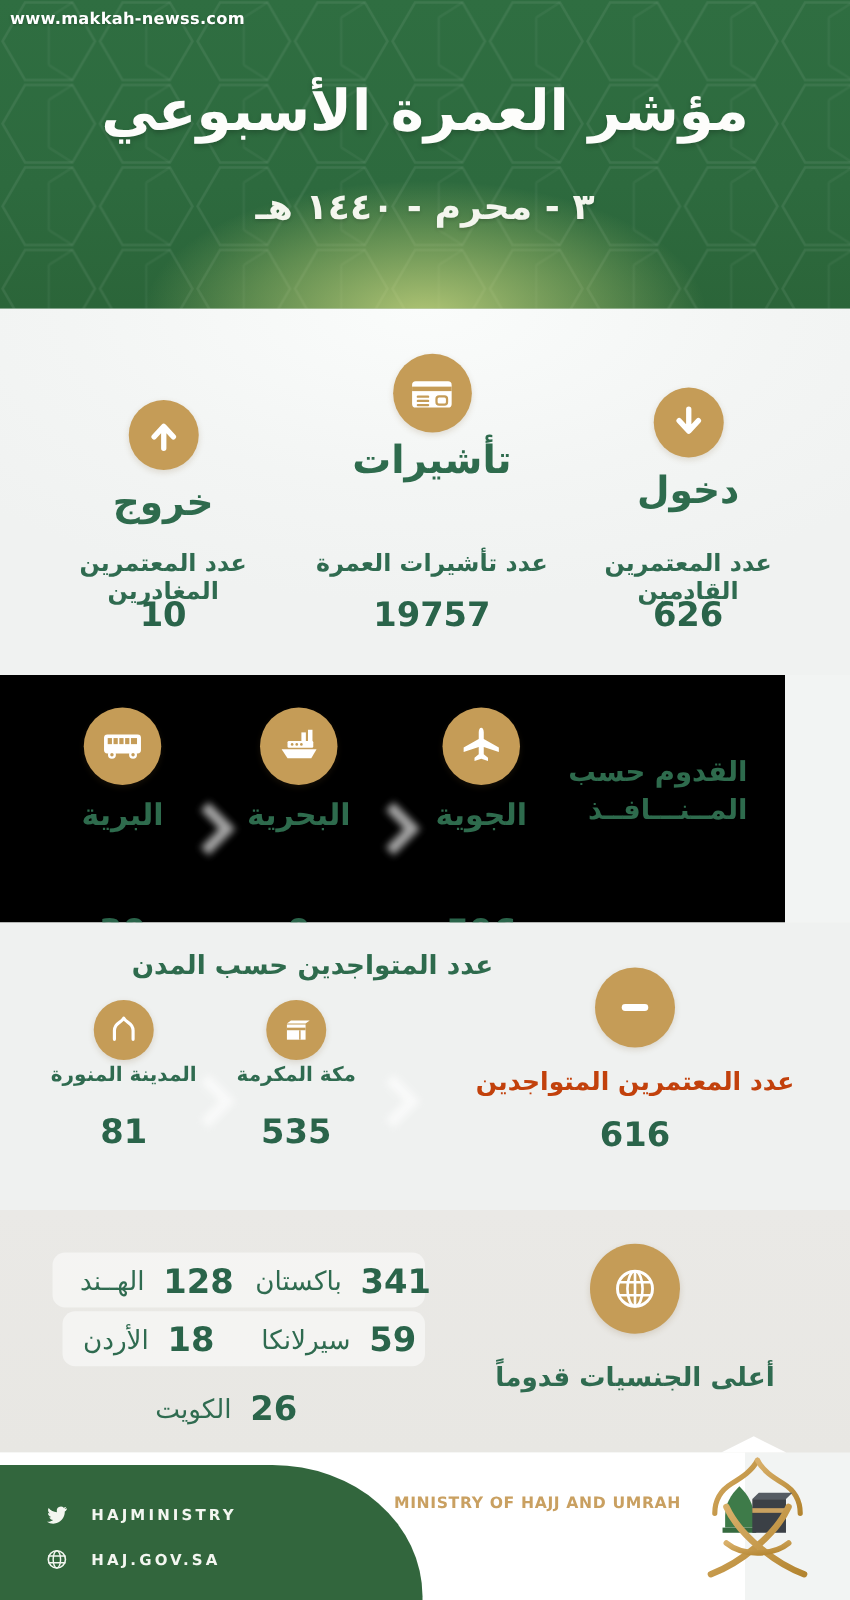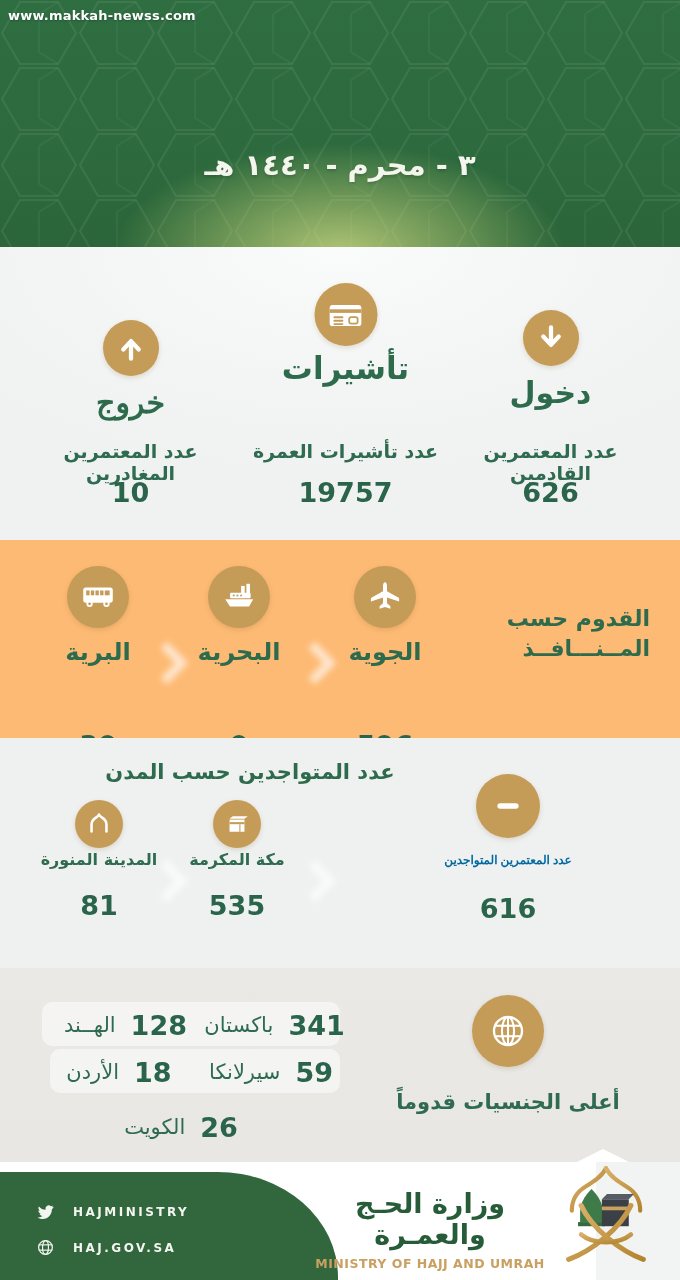--- a/index.html
+++ b/index.html
@@ -32,21 +32,21 @@
   .header-date {
     position:absolute; left:0; top:148px; width:100%; text-align:center;
     color:#f4f6ee; font-size:29px; font-weight:bold; direction:rtl;
     text-shadow:0 2px 3px rgba(0,0,0,.15);
   }
   .pointer { position:absolute; left:322px; top:247px; }
 
   
   .s1 { position:absolute; left:0; top:247px; width:680px; height:293px;
         background:radial-gradient(ellipse 70% 80% at 50% 0%, #fafcfb 0%, #f3f5f4 60%, #f0f2f1 100%); }
-  .s2 { position:absolute; left:0; top:540px; width:680px; height:198px; background:#fdba74; }
+  .s2 { position:absolute; left:0; top:540px; width:628px; height:198px; background:#000000; }
   .s3 { position:absolute; left:0; top:738px; width:680px; height:230px; background:#eff1f0; }
   .s4 { position:absolute; left:0; top:968px; width:680px; height:194px;
         background:linear-gradient(180deg,#eae9e6 0%, #e8e7e3 100%); }
   .footer { position:absolute; left:0; top:1162px; width:596px; height:118px; background:#ffffff; }
 
   .gold-circle {
     background:#c59c57; border-radius:50%;
     display:flex; align-items:center; justify-content:center;
     box-shadow:0 2px 5px rgba(120,90,40,.18);
   }
@@ -65,21 +65,21 @@
   .s2-col { position:absolute; width:132px; text-align:center; }
   .s2-col .icon-wrap { position:absolute; left:50%; top:26px; transform:translateX(-50%); }
   .port-label { position:absolute; left:0; top:98px; width:100%; font-size:24px; font-weight:bold; color:#2e6b4d; direction:rtl; }
   .port-val   { position:absolute; left:0; top:150px; width:100%; font-size:27px;margin-top:40px; }
 
   
   .cities-title { position:absolute; left:70px; top:22px; width:360px; text-align:center;
                   font-size:21px; font-weight:bold; color:#2e6b4d; direction:rtl; }
   .present-col { position:absolute; left:358px; top:0; width:300px; text-align:center; }
   .present-col .icon-wrap { position:absolute; left:50%; top:36px; transform:translateX(-50%); }
-  .present-label { position:absolute; left:0; top:115px; width:100%; font-size:12px; font-weight:bold; color:#0369a1; direction:rtl;font-family:Liberation Serif, serif; }
+  .present-label { position:absolute; left:0; top:115px; width:100%; font-size:20px; font-weight:bold; color:#c2410c; direction:rtl; }
   .present-val   { position:absolute; left:0; top:155px; width:100%; font-size:27px; }
   .city-col { position:absolute; width:130px; text-align:center; }
   .city-col .icon-wrap { position:absolute; left:50%; top:62px; transform:translateX(-50%); }
   .city-label { position:absolute; left:0; top:112px; width:100%; font-size:16px; font-weight:bold; color:#2f6b50; direction:rtl; }
   .city-val   { position:absolute; left:0; top:152px; width:100%; font-size:27px; }
 
   
   .chev { position:absolute; width:30px; height:30px;
           border-top:9px solid rgba(255,255,255,.8); border-right:9px solid rgba(255,255,255,.8);
           transform:rotate(45deg); filter:blur(3px); opacity:.8; }
@@ -117,20 +117,21 @@
       <defs>
         <pattern id="hex" width="78" height="66" patternUnits="userSpaceOnUse">
           <path d="M20 2 L58 2 L76 33 L58 64 L20 64 L2 33 Z" fill="none" stroke="rgba(255,255,255,0.07)" stroke-width="2"></path>
           <path d="M39 14 L58 2 M39 14 L39 52 M39 52 L58 64" fill="none" stroke="rgba(255,255,255,0.045)" stroke-width="2"></path>
         </pattern>
       </defs>
       <rect x="0" y="0" width="680" height="247" fill="url(#hex)"></rect>
     </svg>
     <div class="crowd-glow"></div>
     <div class="watermark">www.makkah-newss.com</div>
+    <div class="header-title">مؤشر العمرة الأسبوعي</div>
     <div class="header-date">٣ - محرم - ١٤٤٠ هـ</div>
   </div>
   <svg class="pointer" width="46" height="28">
     <defs>
         <linearGradient id="ptr" x1="0" y1="0" x2="0" y2="1">
       <stop offset="0" stop-color="#a9bd6d"></stop>
           <stop offset="1" stop-color="#79a04c"></stop>
     </linearGradient>
       </defs>
     <path d="M0 0 H46 L27 21 Q23 26.5 19 21 Z" fill="url(#ptr)"></path>
@@ -164,21 +165,21 @@
       <div class="stat-sub">عدد تأشيرات العمرة</div>
       <div class="stat-val num">19757</div>
     </div>
 
     <div class="s1-col" style="left:23px; top:0;">
       <div class="icon-wrap gold-circle" style="top:73px; width:56px; height:56px;">
         <svg width="30" height="30" viewBox="0 0 24 24">
           <path d="M12 20.5 V7.5 M5.8 13.2 L12 6.5 L18.2 13.2" stroke="#fff" stroke-width="3.4" fill="none" stroke-linecap="round" stroke-linejoin="round"></path>
         </svg>
       </div>
-      <div class="stat-name" style="top:138px;font-family:Liberation Serif, serif;">خروج</div>
+      <div class="stat-name" style="top:138px;">خروج</div>
       <div class="stat-sub">عدد المعتمرين المغادرين</div>
       <div class="stat-val num">10</div>
     </div>
   </div>
 
   <div class="s2">
     <div class="ports-title">
       <span>القدوم حسب</span><br>
       <span>المــنـــافــذ</span>
     </div>
@@ -323,21 +324,20 @@
           <circle cx="18" cy="18" r="13" fill="none" stroke="#f3f6f0" stroke-width="2.4"></circle>
           <ellipse cx="18" cy="18" rx="5.6" ry="13" fill="none" stroke="#f3f6f0" stroke-width="2.2"></ellipse>
           <line x1="5" y1="13" x2="31" y2="13" stroke="#f3f6f0" stroke-width="2.2"></line>
           <line x1="5" y1="23" x2="31" y2="23" stroke="#f3f6f0" stroke-width="2.2"></line>
         </svg>
         <span>HAJ.GOV.SA</span>
       </div>
     </div>
 
     <div class="ministry">
-      <div class="ministry-ar">وزارة الحـج والعمـرة</div>
       <div class="ministry-en">MINISTRY OF HAJJ AND UMRAH</div>
     </div>
 
     <div class="logo-wrap">
       <svg width="100" height="116" viewBox="0 0 96 112">
         <defs>
           <linearGradient id="goldg" x1="0" y1="0" x2="1" y2="1">
             <stop offset="0" stop-color="#d9b06a"></stop>
               <stop offset="1" stop-color="#b3842f"></stop>
           </linearGradient>

